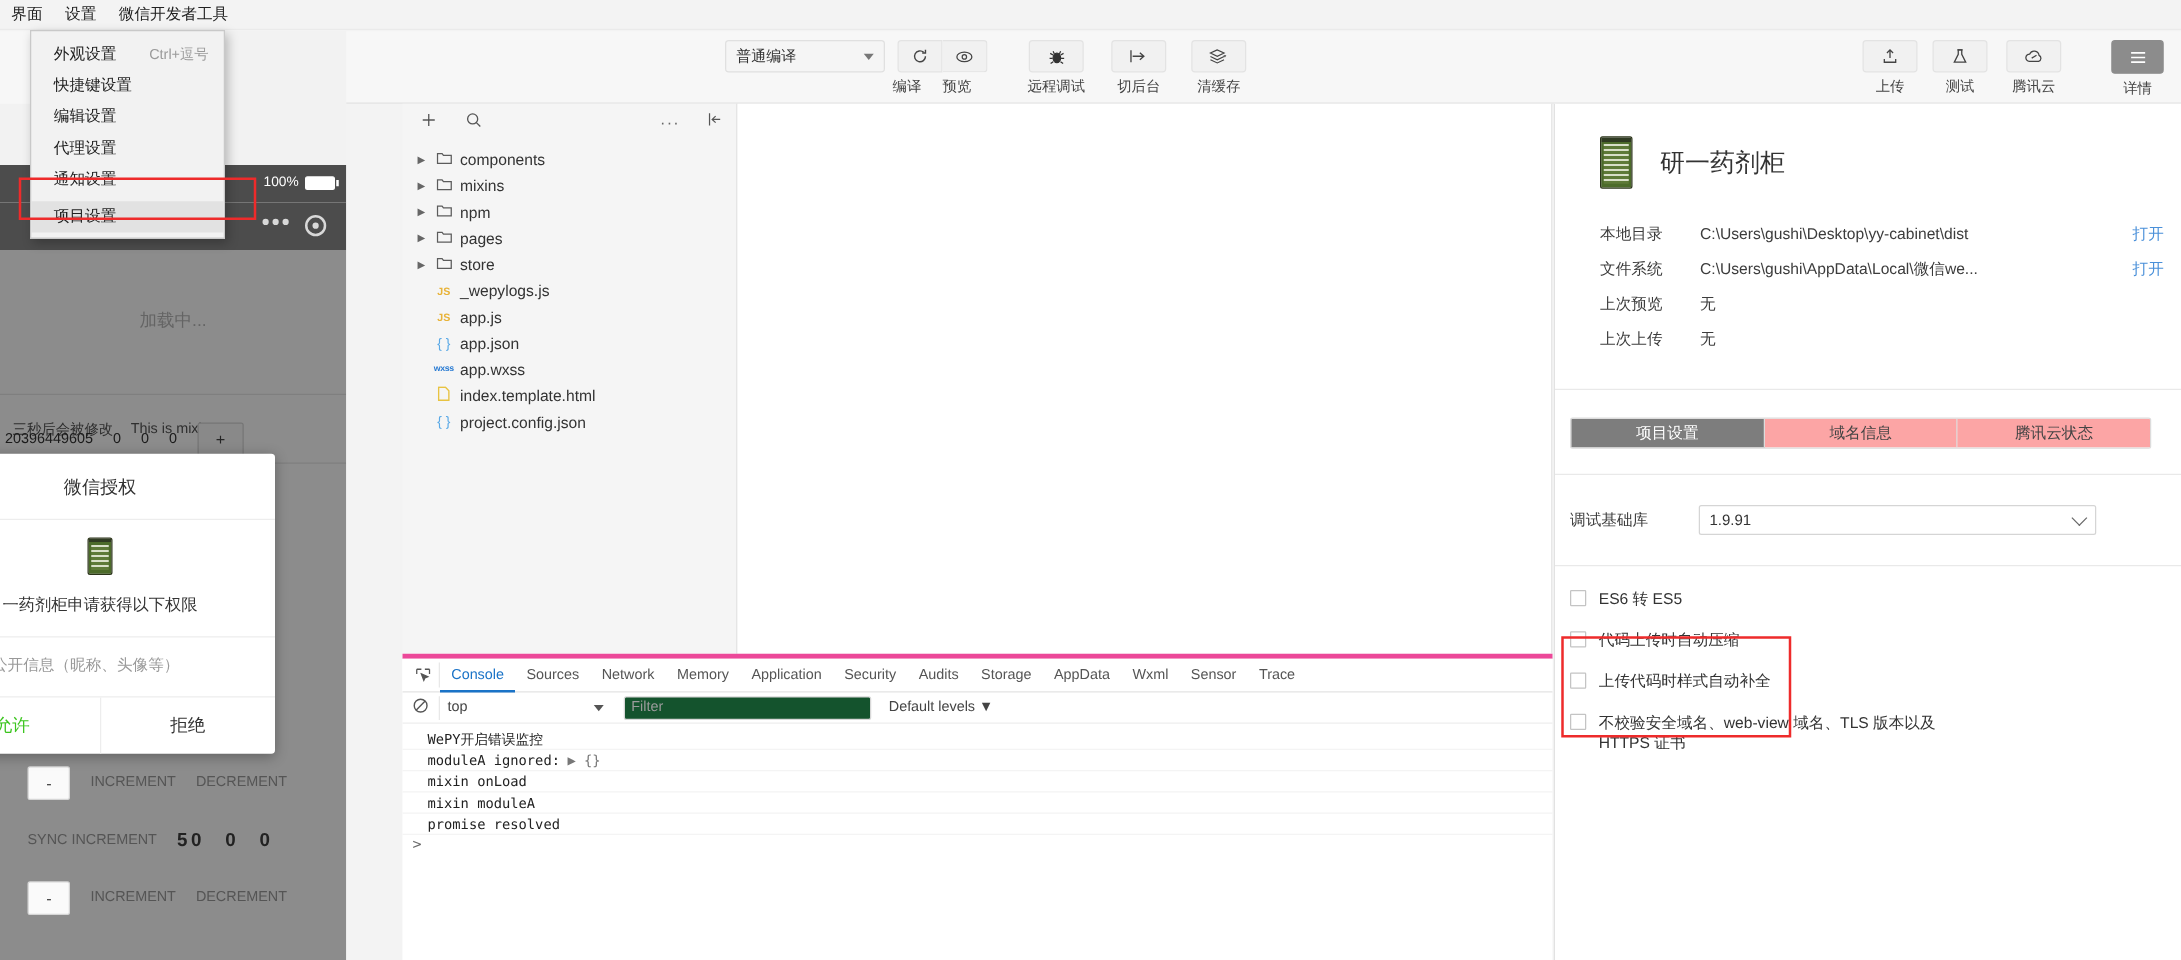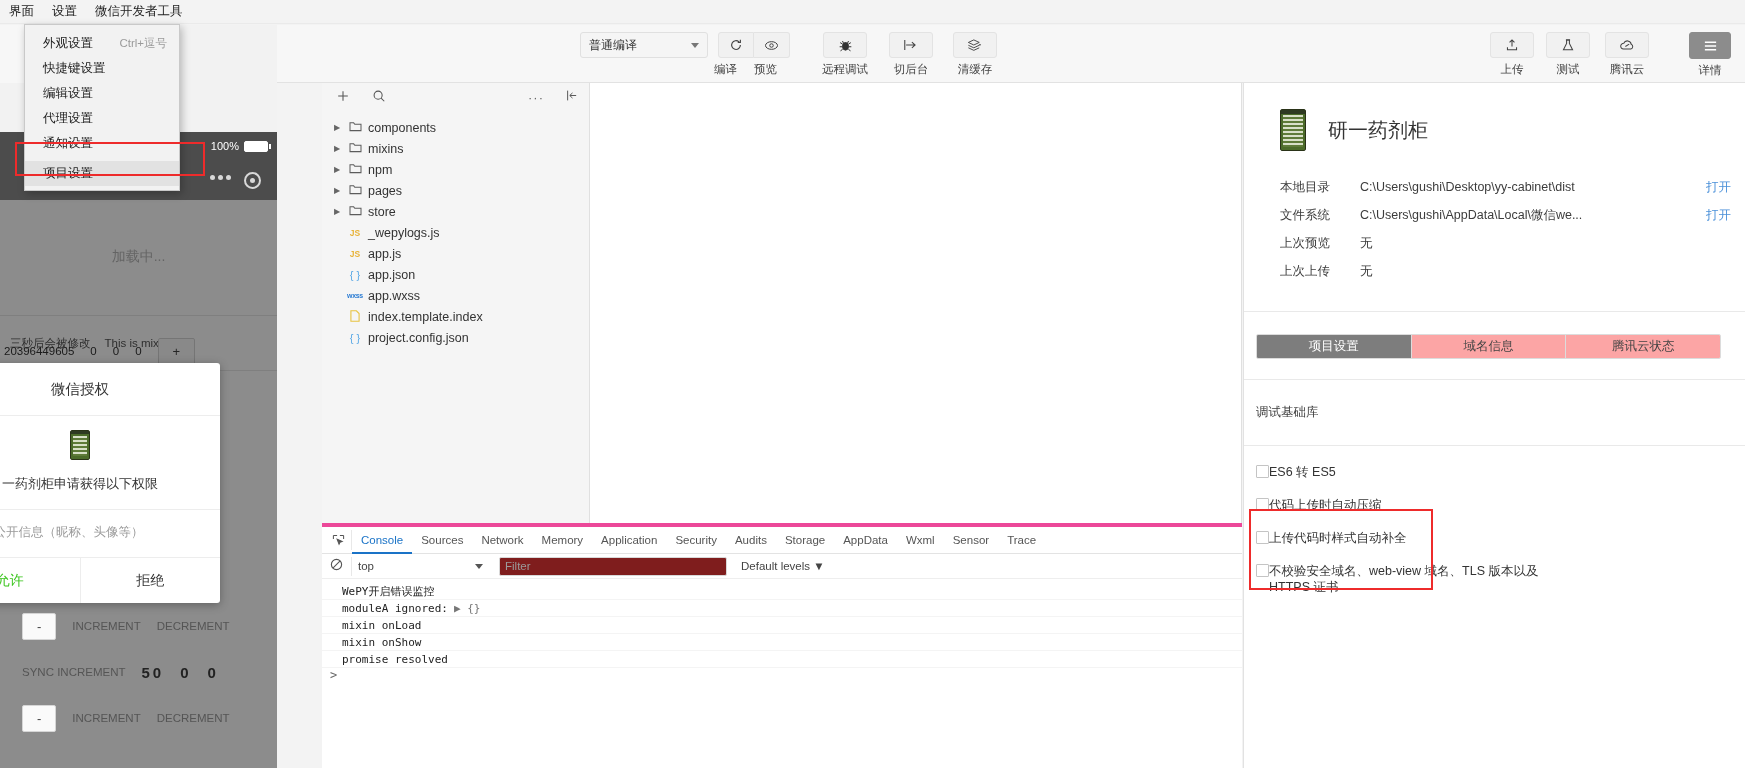--- a/index.html
+++ b/index.html
@@ -247,23 +247,23 @@
     width: 140px; height: 19px; display: flex; align-items: center;
     font-size: 11.5px; color: #444; position: relative; padding-left: 6px;
     border-left: 1px solid #e8e8e8;
   }
   .dt-ctx .caret {
     position: absolute; right: 8px; top: 7px;
     border-left: 4px solid transparent; border-right: 4px solid transparent;
     border-top: 5px solid #555;
   }
   .dt-filter {
-    width: 228px; height: 19px; border: 1px solid #d8d8d8; border-radius: 2px;
+    width: 198px; height: 19px; border: 1px solid #d8d8d8; border-radius: 2px;
     font-size: 11.5px; color: #9b9b9b; display: flex; align-items: center; padding: 0 5px;
-    background: #7f1d1d;
+    background: #14532d;
   }
   .dt-levels { font-size: 11.5px; color: #444; margin-left: 6px; }
   .dt-console { padding: 4px 0 0 0; font-family: "DejaVu Sans Mono", monospace; font-size: 11px; }
   .dt-line {
     height: 17px; display: flex; align-items: center; padding-left: 20px;
     color: #222; gap: 6px; border-bottom: 1px solid #f4f4f4;
   }
   .dt-obj { color: #777; }
   .dt-prompt { height: 18px; padding-left: 8px; color: #6a6a6a; font-size: 12px; }
 
@@ -304,21 +304,21 @@
     position: relative; background: #fff;
   }
   .dp-select .chev {
     position: absolute; right: 8px; top: 5px; width: 9px; height: 9px;
     border-right: 1.5px solid #666; border-bottom: 1.5px solid #666;
     transform: rotate(45deg);
   }
   .dp-field-sep { height: 1px; background: #e9e9e9; margin: 24px 0 0 0; }
 
   .dp-checks { padding: 18px 0 0 12px; }
-  .dp-check { display: flex; align-items: flex-start; height: 33px; }
+  .dp-check { display: flex; align-items: flex-start; height: 33px; gap: 10px; }
   .cbox {
     width: 13px; height: 13px; border: 1px solid #c4c4c4; background: #fff;
     border-radius: 1px; flex: none; margin-top: 1px;
   }
   .dp-check .lbl { font-size: 12.5px; color: #333; line-height: 16px; }
   .dp-check.two { height: 44px; }
   .redbox-checks {
     position: absolute; left: 1249px; top: 509px; width: 184px; height: 81px;
     border: 2.5px solid #ee2b2b; pointer-events: none; z-index: 40;
   }
@@ -626,21 +626,21 @@
         <span class="ft-ic wxss-ic">wxss</span>
         <span>app.wxss</span>
       </div>
       <div class="ft-row">
         <span class="ft-arrow"></span>
         <span class="ft-ic html-ic">
           <svg width="10" height="12" viewBox="0 0 11 13" fill="none" stroke="#e8c341" stroke-width="1.2">
               <path d="M1 12.2V.8h6l3 3v8.4z"></path>
             </svg>
         </span>
-        <span>index.template.index</span>
+        <span>index.template.html</span>
       </div>
       <div class="ft-row">
         <span class="ft-arrow"></span>
         <span class="ft-ic json-ic">{ }</span>
         <span>project.config.json</span>
       </div>
     </div>
   </div>
 
   <div class="editor"></div>
@@ -688,21 +688,21 @@
         <span>WePY开启错误监控</span>
       </div>
       <div class="dt-line">
         <span>moduleA ignored:</span>
         <span class="dt-obj">▶ {}</span>
       </div>
       <div class="dt-line">
         <span>mixin onLoad</span>
       </div>
       <div class="dt-line">
-        <span>mixin onShow</span>
+        <span>mixin moduleA</span>
       </div>
       <div class="dt-line">
         <span>promise resolved</span>
       </div>
       <div class="dt-prompt">&gt;</div>
     </div>
   </div>
 
   <div class="detail">
 
@@ -737,20 +737,24 @@
     <div class="dp-tabs">
       <div class="dp-tab active">项目设置</div>
       <div class="dp-tab">域名信息</div>
       <div class="dp-tab">腾讯云状态</div>
     </div>
 
     <div class="dp-tabs-sep"></div>
 
     <div class="dp-field">
       <span class="dp-field-label">调试基础库</span>
+      <span class="dp-select">
+        <span>1.9.91</span>
+        <span class="chev"></span>
+      </span>
     </div>
 
     <div class="dp-field-sep"></div>
 
     <div class="dp-checks">
       <div class="dp-check">
         <span class="cbox"></span>
         <span class="lbl">ES6 转 ES5</span>
       </div>
       <div class="dp-check">

